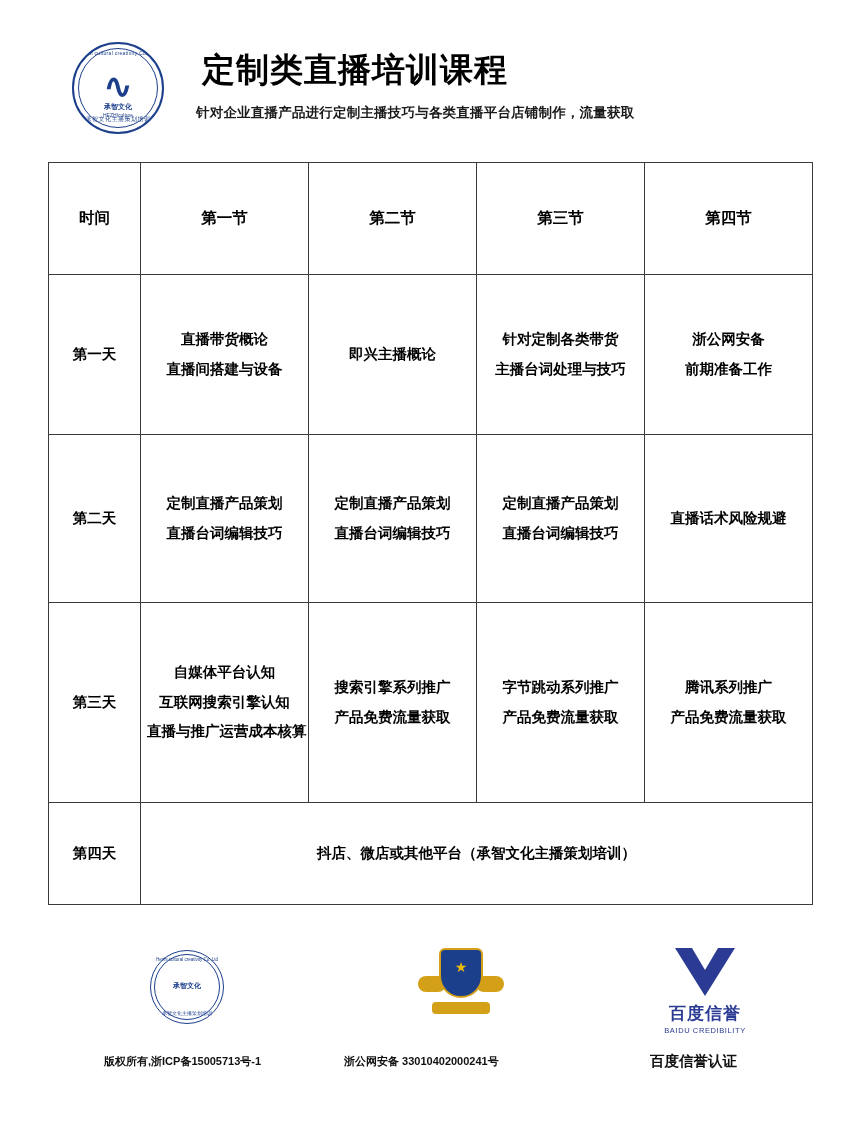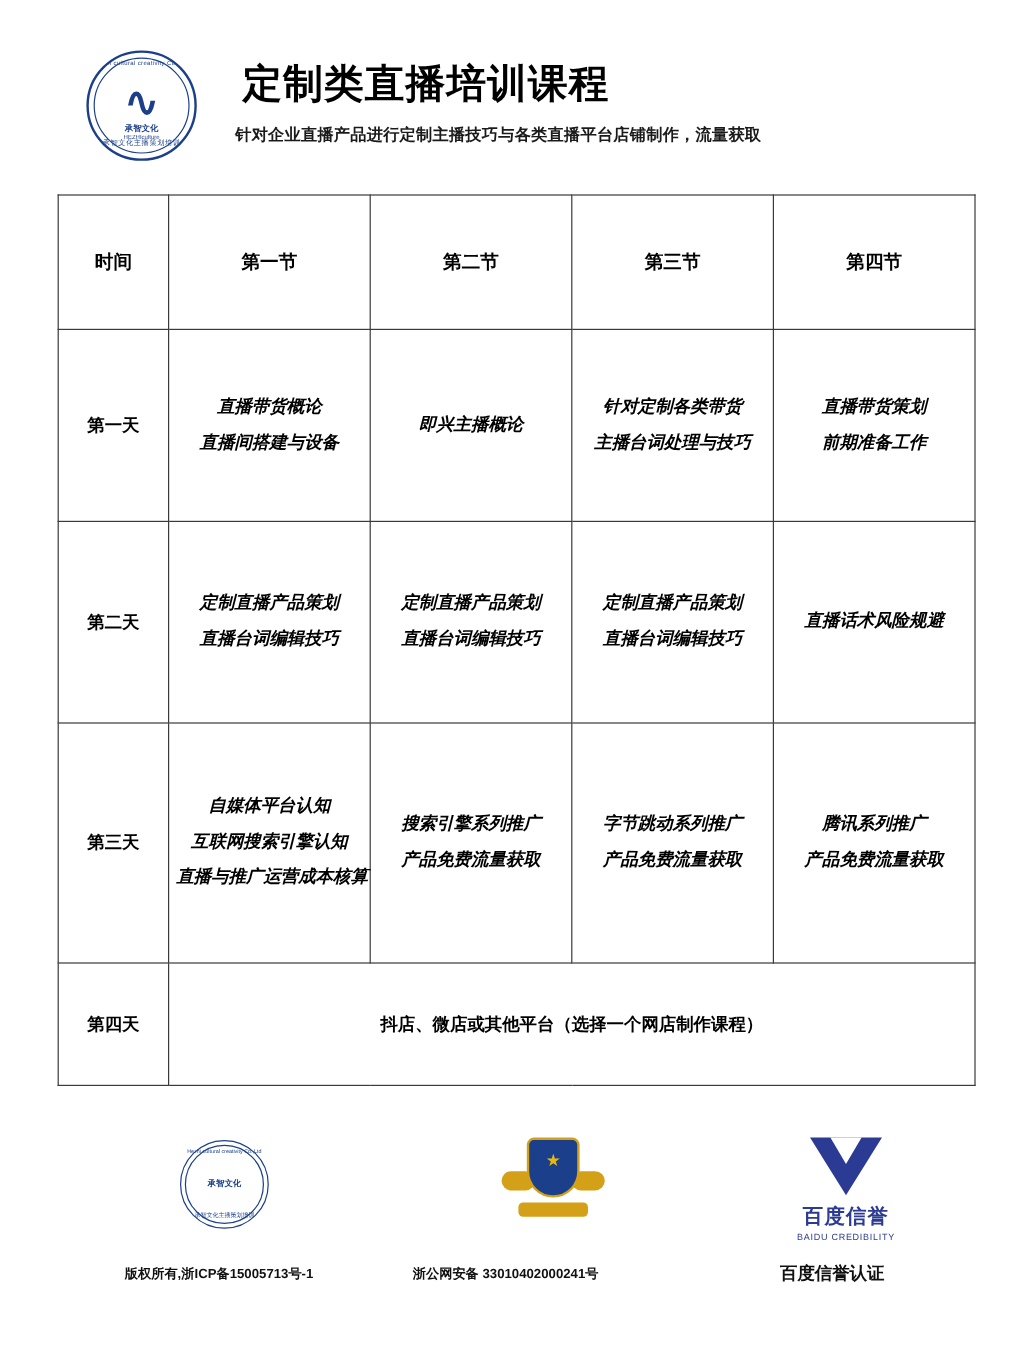--- a/index.html
+++ b/index.html
@@ -159,21 +159,20 @@
   }
   .r1 td { height: 160px; }
   .r2 td { height: 168px; }
   .r3 td { height: 200px; }
   .r4 td { height: 102px; }
 
   .cell-lines span {
     display: block;
     line-height: 2.05;
     white-space: nowrap;
-    font-style: italic;
   }
   .day-label {
     font-size: 14.5px;
   }
   .wide-cell {
     text-align: left;
     padding-left: 22px;
     font-size: 15px;
   }
 
@@ -385,21 +384,21 @@
             <span>直播间搭建与设备</span>
           </td>
           <td class="cell-lines">
             <span>即兴主播概论</span>
           </td>
           <td class="cell-lines">
             <span>针对定制各类带货</span>
             <span>主播台词处理与技巧</span>
           </td>
           <td class="cell-lines">
-            <span>直播带货策划</span>
+            <span>浙公网安备</span>
             <span>前期准备工作</span>
           </td>
         </tr>
 
         <tr class="row-day r2">
           <td class="day-label">第二天</td>
           <td class="cell-lines">
             <span>定制直播产品策划</span>
             <span>直播台词编辑技巧</span>
           </td>
@@ -432,21 +431,21 @@
             <span>产品免费流量获取</span>
           </td>
           <td class="cell-lines">
             <span>腾讯系列推广</span>
             <span>产品免费流量获取</span>
           </td>
         </tr>
 
         <tr class="row-day r4">
           <td class="day-label">第四天</td>
-          <td class="wide-cell" colspan="4">抖店、微店或其他平台（选择一个网店制作课程）</td>
+          <td class="wide-cell" colspan="4">抖店、微店或其他平台（承智文化主播策划培训）</td>
         </tr>
       </tbody>
     </table>
   </div>
 
   <div class="footer">
     <div class="badges">
 
       <div class="badge badge-1">
         <div class="mini-seal">

